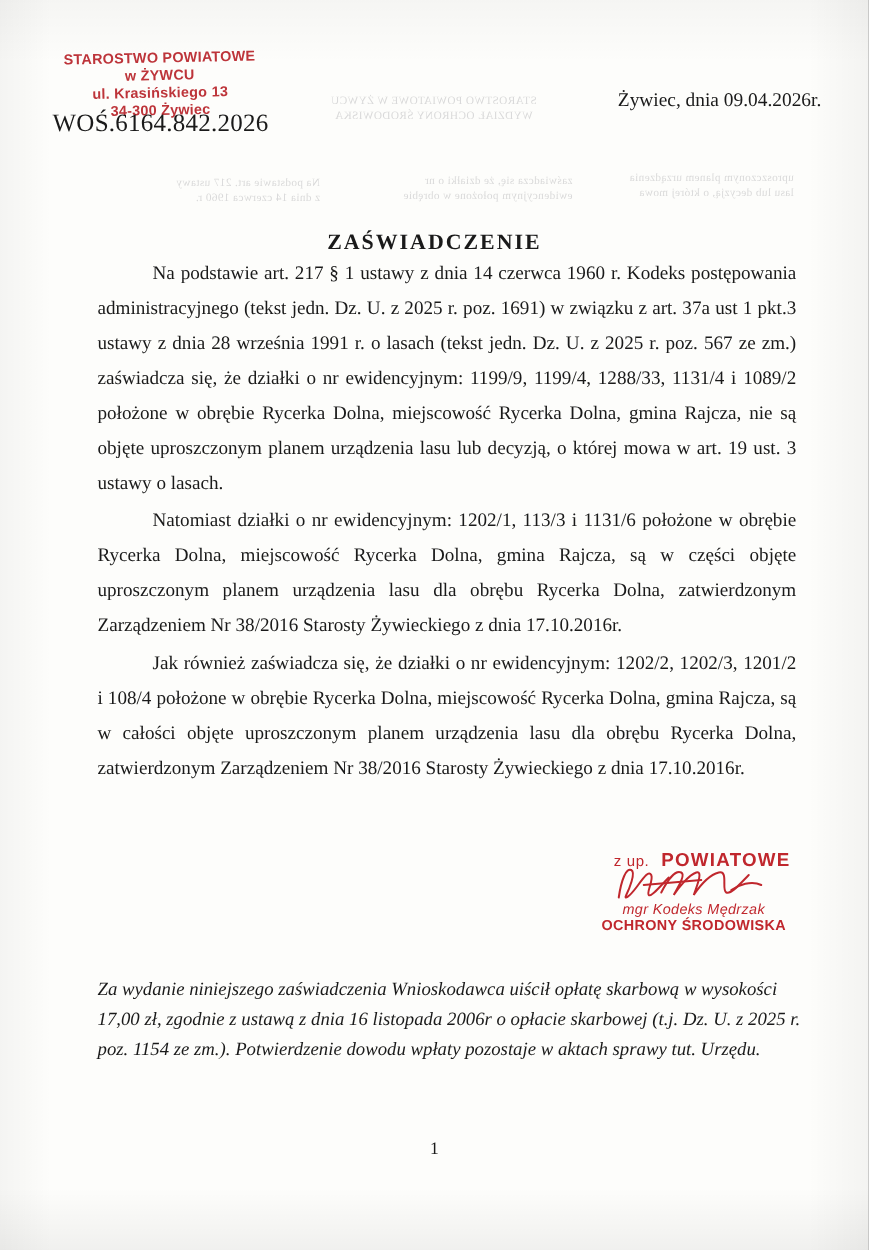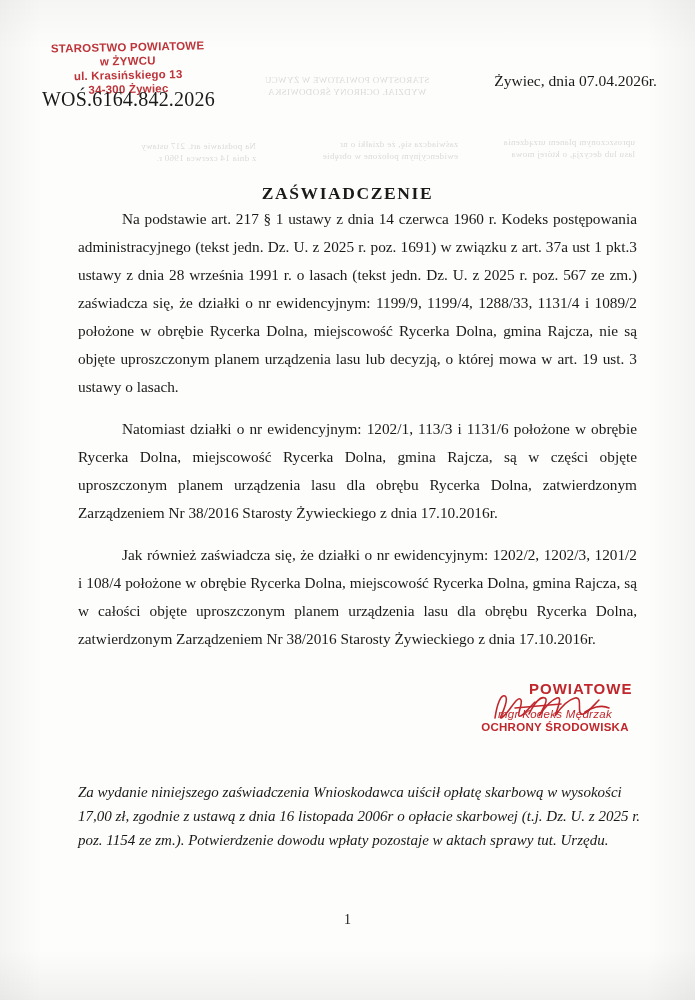--- a/index.html
+++ b/index.html
@@ -99,21 +99,21 @@
     right: 58px;
     top: 205px;
     font-size: 15.3px;
     line-height: 28px;
     text-align: justify;
   }
   .body p {
     margin: 0 0 0 0;
     text-indent: 44px;
   }
-  .body p.gap { margin-top: 14px; }
+  .body p.gap { margin-top: 2px; }
 
   .request {
     position: absolute;
     left: 78px;
     right: 58px;
     top: 618px;
     font-size: 15.3px;
     line-height: 28px;
   }
 
@@ -202,32 +202,33 @@
 
   <div class="stamp">
     <div>STAROSTWO POWIATOWE</div>
     <div>w ŻYWCU</div>
     <div>ul. Krasińskiego 13</div>
     <div>34-300 Żywiec</div>
   </div>
 
   <div class="refno">WOŚ.6164.842.2026</div>
 
-  <div class="placedate">Żywiec, dnia 07.04.2026r.</div>
+  <div class="placedate">Żywiec, dnia 09.04.2026r.</div>
 
   <div class="title">ZAŚWIADCZENIE</div>
 
   <div class="body">
     <p>Na podstawie art. 217 § 1 ustawy z dnia 14 czerwca 1960 r. Kodeks postępowania administracyjnego (tekst jedn. Dz. U. z 2025 r. poz. 1691) w związku z art. 37a ust 1 pkt.3 ustawy z dnia 28 września 1991 r. o lasach (tekst jedn. Dz. U. z 2025 r. poz. 567 ze zm.) zaświadcza się, że działki o nr ewidencyjnym: 1199/9, 1199/4, 1288/33, 1131/4 i 1089/2 położone w obrębie Rycerka Dolna, miejscowość Rycerka Dolna, gmina Rajcza, nie są objęte uproszczonym planem urządzenia lasu lub decyzją, o której mowa w art. 19 ust. 3 ustawy o lasach.</p>
     <p class="gap">Natomiast działki o nr ewidencyjnym: 1202/1, 113/3 i 1131/6 położone w obrębie Rycerka Dolna, miejscowość Rycerka Dolna, gmina Rajcza, są w części objęte uproszczonym planem urządzenia lasu dla obrębu Rycerka Dolna, zatwierdzonym Zarządzeniem Nr 38/2016 Starosty Żywieckiego z dnia 17.10.2016r.</p>
     <p class="gap">Jak również zaświadcza się, że działki o nr ewidencyjnym: 1202/2, 1202/3, 1201/2 i 108/4 położone w obrębie Rycerka Dolna, miejscowość Rycerka Dolna, gmina Rajcza, są w całości objęte uproszczonym planem urządzenia lasu dla obrębu Rycerka Dolna, zatwierdzonym Zarządzeniem Nr 38/2016 Starosty Żywieckiego z dnia 17.10.2016r.</p>
   </div>
 
 
   <div class="sig">
+    <div class="sig-upoważ">z up.</div>
     <div class="sig-starosty">POWIATOWE</div>
     <svg class="sig-script" viewBox="0 0 130 34">
       <g fill="none" stroke="#c0272d" stroke-width="1.6" stroke-linecap="round">
         <path d="M6,28 C8,14 12,4 16,6 C20,8 14,22 12,26 C10,30 14,28 20,20 C26,12 30,6 32,10 C34,14 28,24 30,26 C32,28 40,18 46,12"></path>
         <path d="M40,24 C46,12 52,6 56,8 C60,10 52,22 50,26 C54,20 62,10 68,8 C74,6 68,20 66,26 C70,20 78,10 86,8 C94,6 88,22 92,24 C96,26 104,16 110,10"></path>
         <path d="M26,18 L72,14"></path>
         <path d="M96,22 C102,18 112,14 120,18"></path>
       </g>
     </svg>
     <div class="sig-name">mgr Kodeks Mędrzak</div>

